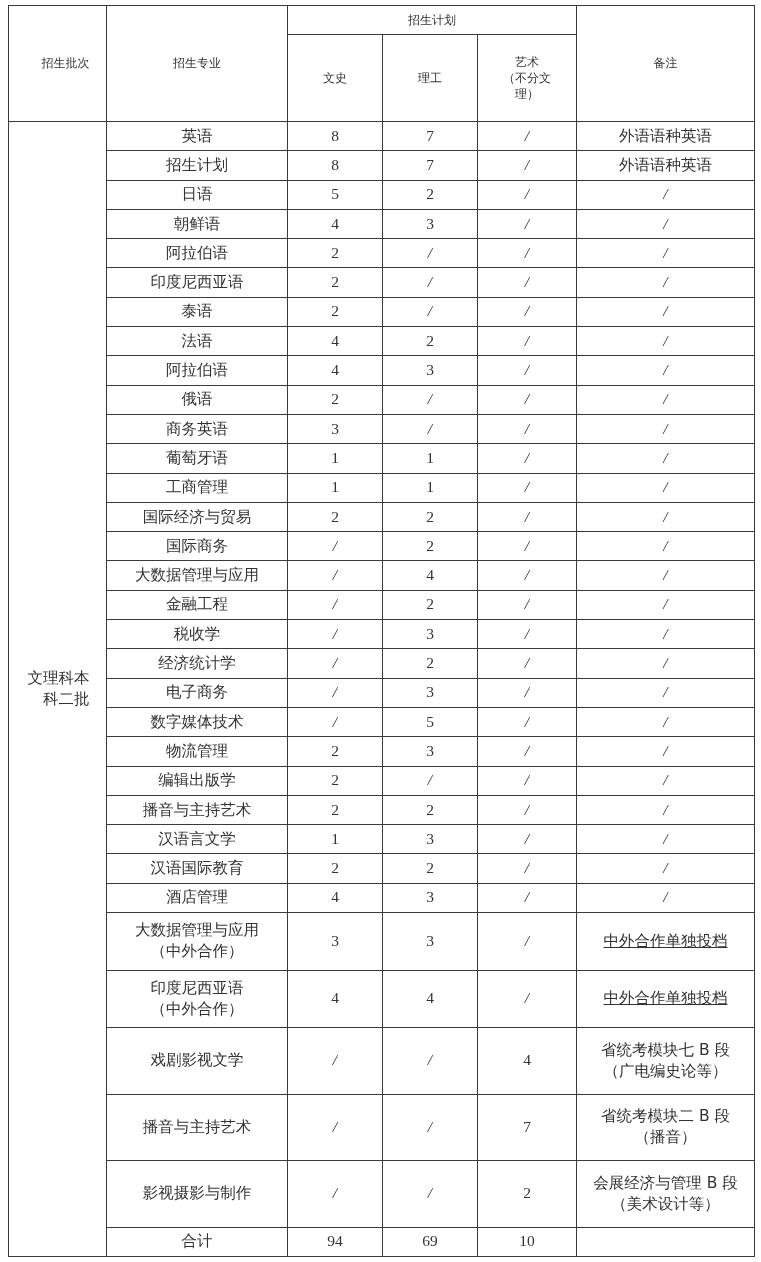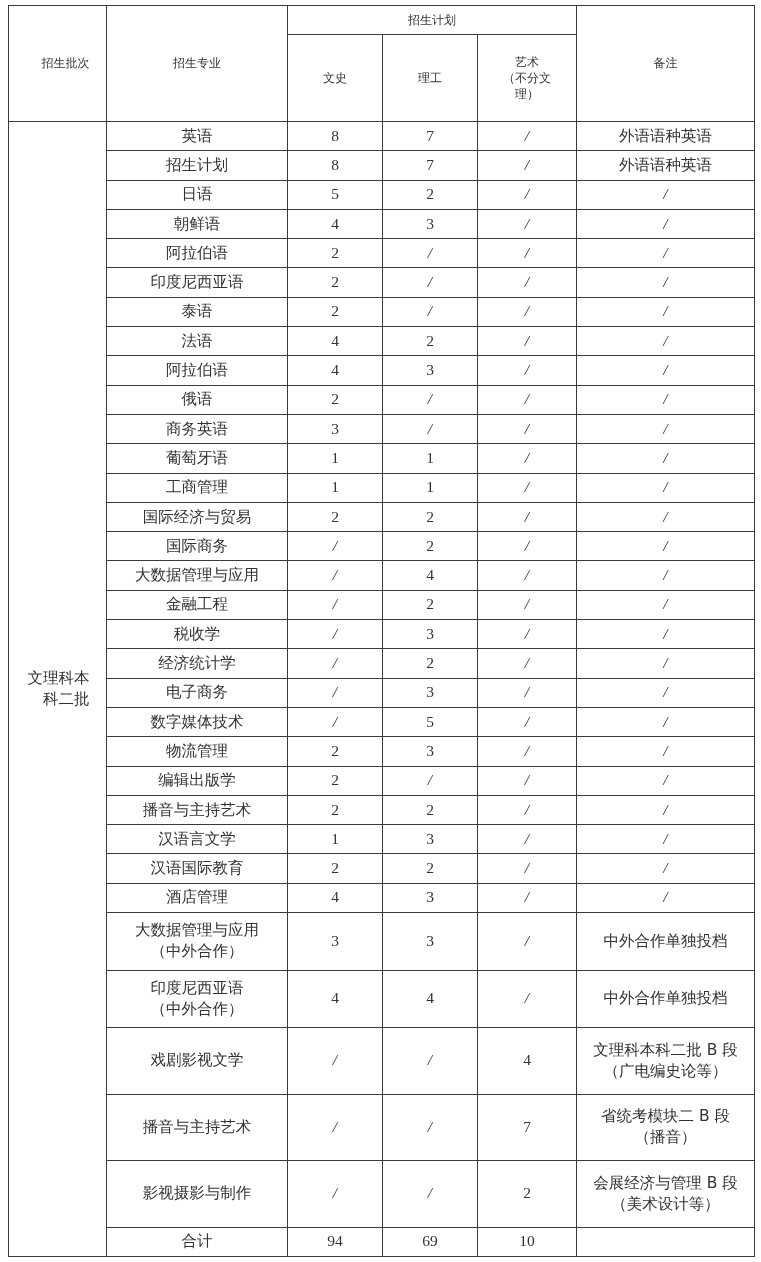--- a/index.html
+++ b/index.html
@@ -12,21 +12,21 @@
   table.plan td, table.plan th {
     border: 1.5px solid #3a3a3a;
     text-align: center; vertical-align: middle;
     font-weight: normal; padding: 0; line-height: 1.35;
     font-size: 15.5px; color: #333;
   }
   table.plan th { font-size: 12px; }
   .num { font-family: "Liberation Serif", "DejaVu Serif", serif; font-size: 18px; color: #3a3a3a; }
   .slash { font-family: "Liberation Serif", serif; font-size: 16px; color: #666; font-style: italic; }
   .note { font-size: 15px; }
-  .note-sm { font-size: 14px; }
+  .note-sm { font-size: 14px; text-decoration: underline; }
   tr.h1 { height: 29px; }
   tr.h2 { height: 87px; }
   tr.r { height: 29.3px; }
   tr.r2 { height: 57.5px; }
   tr.r3 { height: 66.5px; }
   tr.total { height: 29px; }
   .sub { display: block; }
 </style>
 </head>
 <body>
@@ -265,21 +265,21 @@
         <td class="num">4</td>
         <td class="slash">/</td>
         <td class="note-sm">中外合作单独投档</td>
       </tr>
       <tr class="r3">
         <td class="">戏剧影视文学</td>
         <td class="slash">/</td>
         <td class="slash">/</td>
         <td class="num">4</td>
         <td class="note">
-          <span class="sub">文理科本科二批 B 段</span>
+          <span class="sub">省统考模块七 B 段</span>
           <span class="sub">（广电编史论等）</span>
         </td>
       </tr>
       <tr class="r3">
         <td class="">播音与主持艺术</td>
         <td class="slash">/</td>
         <td class="slash">/</td>
         <td class="num">7</td>
         <td class="note">
           <span class="sub">省统考模块二 B 段</span>

